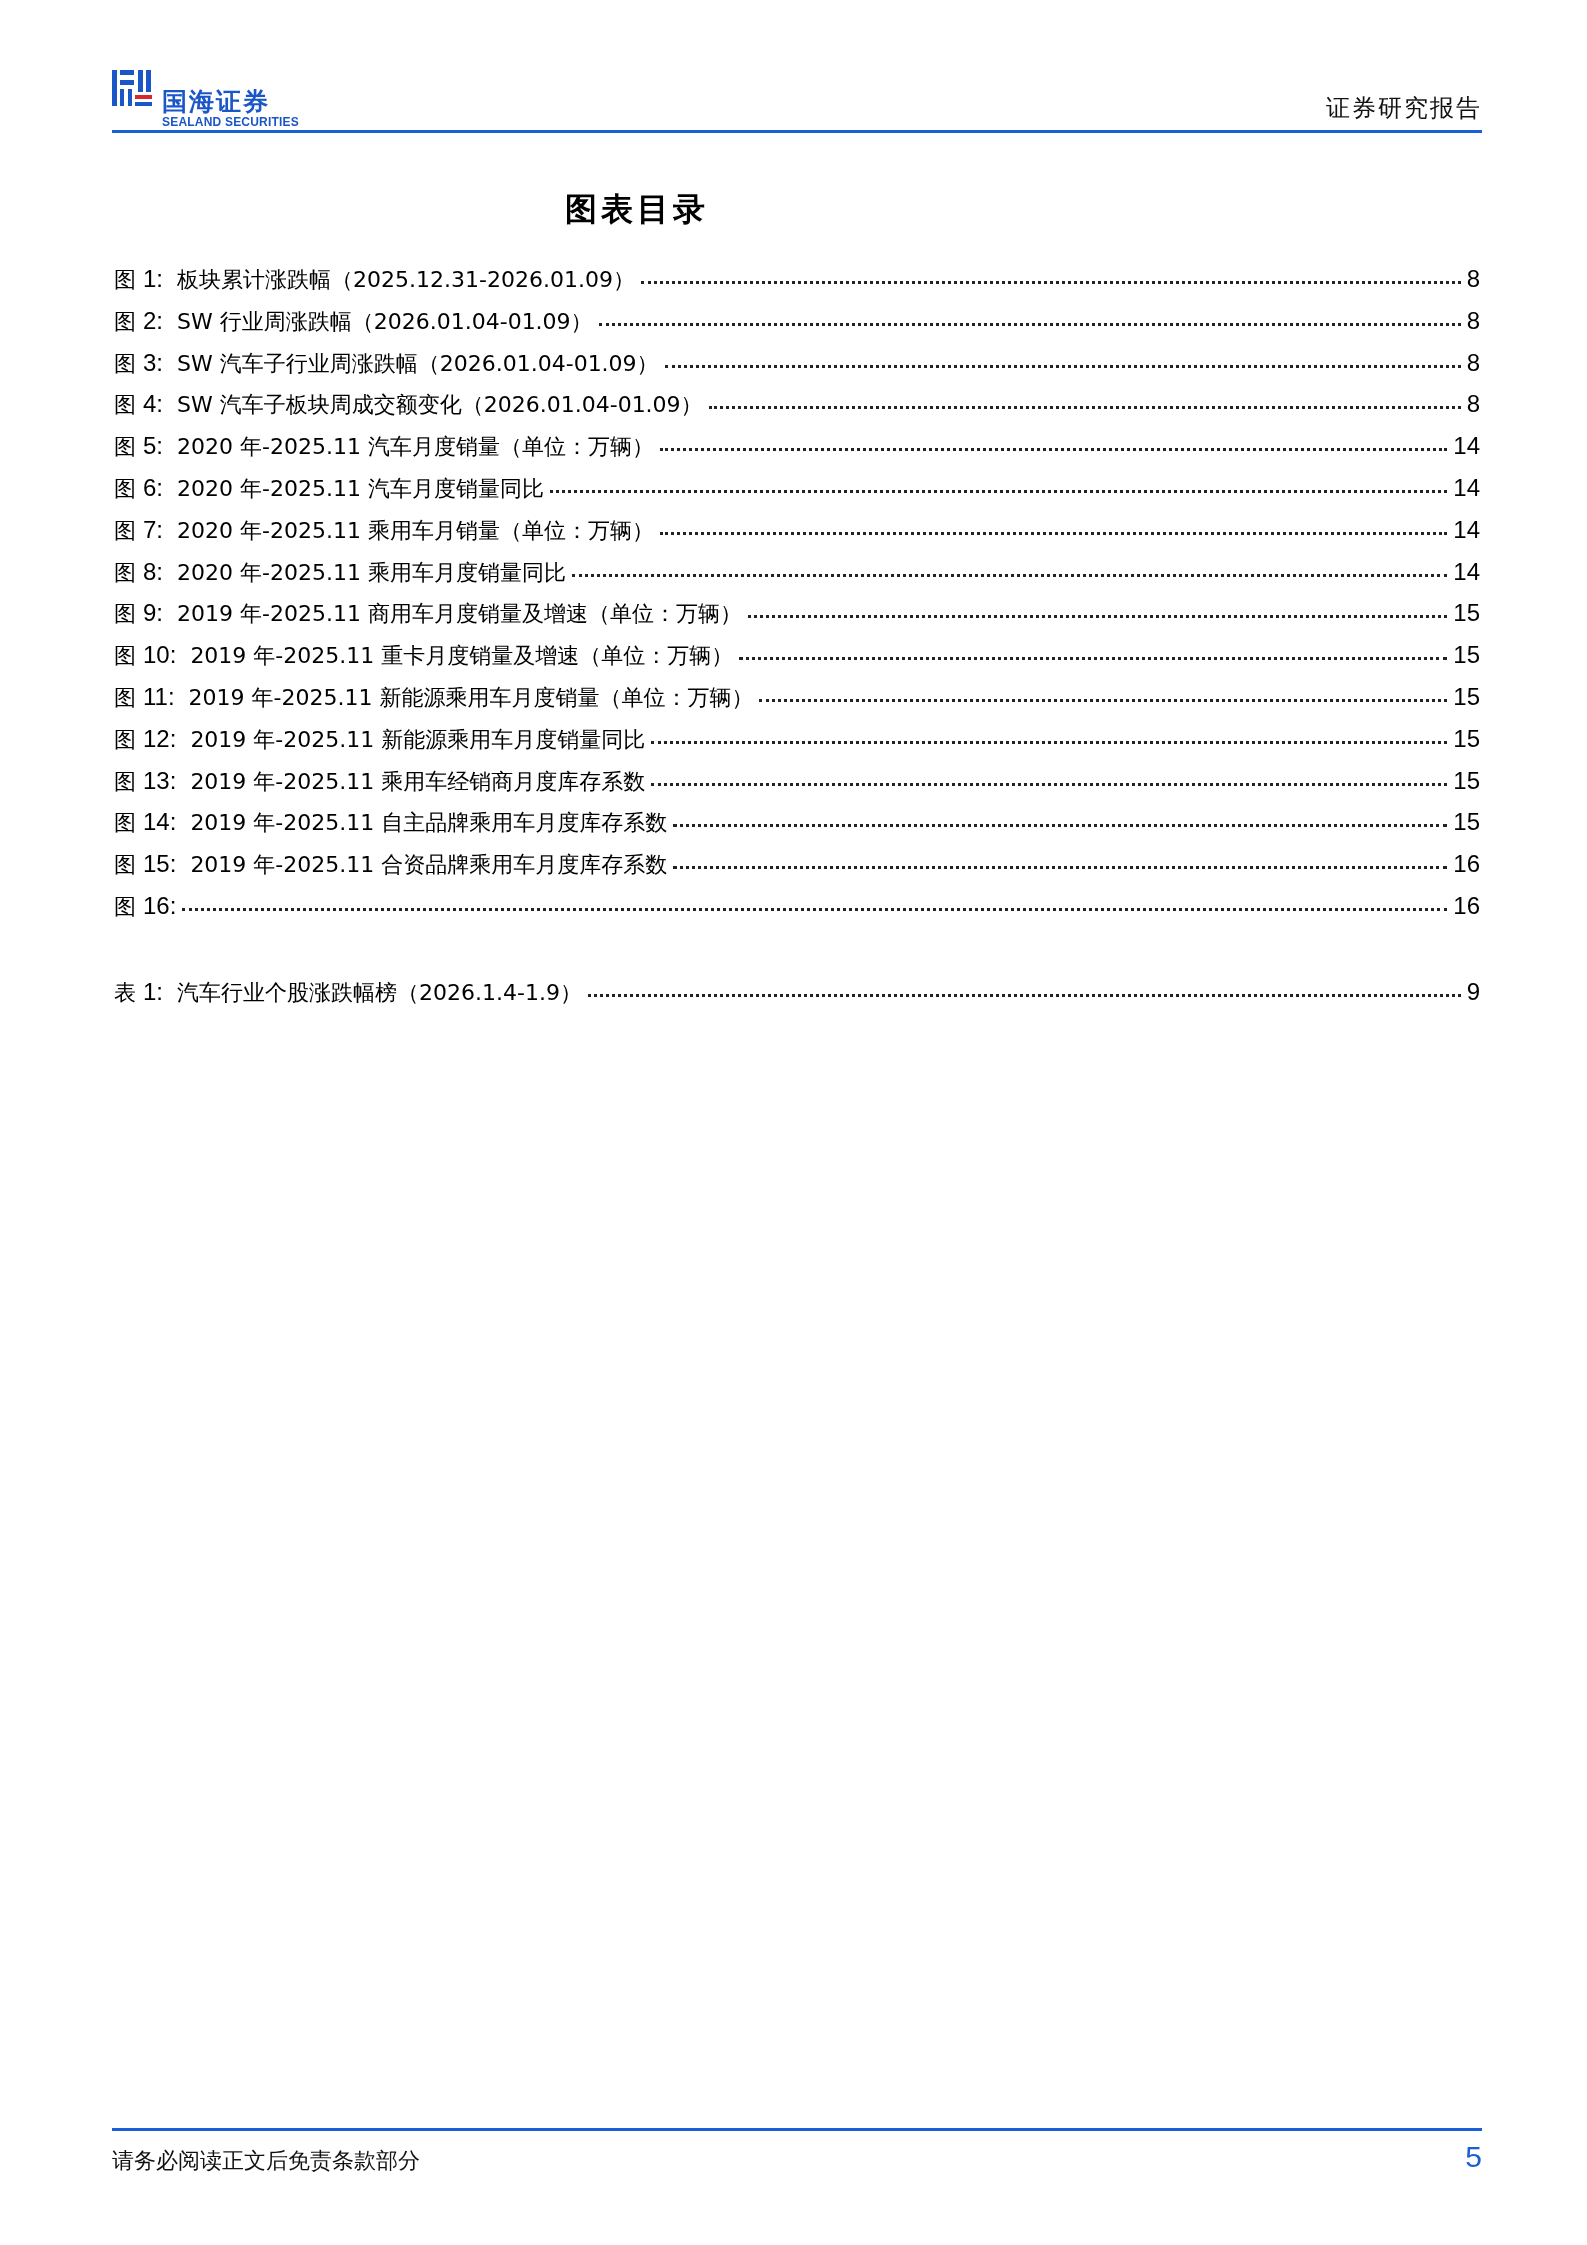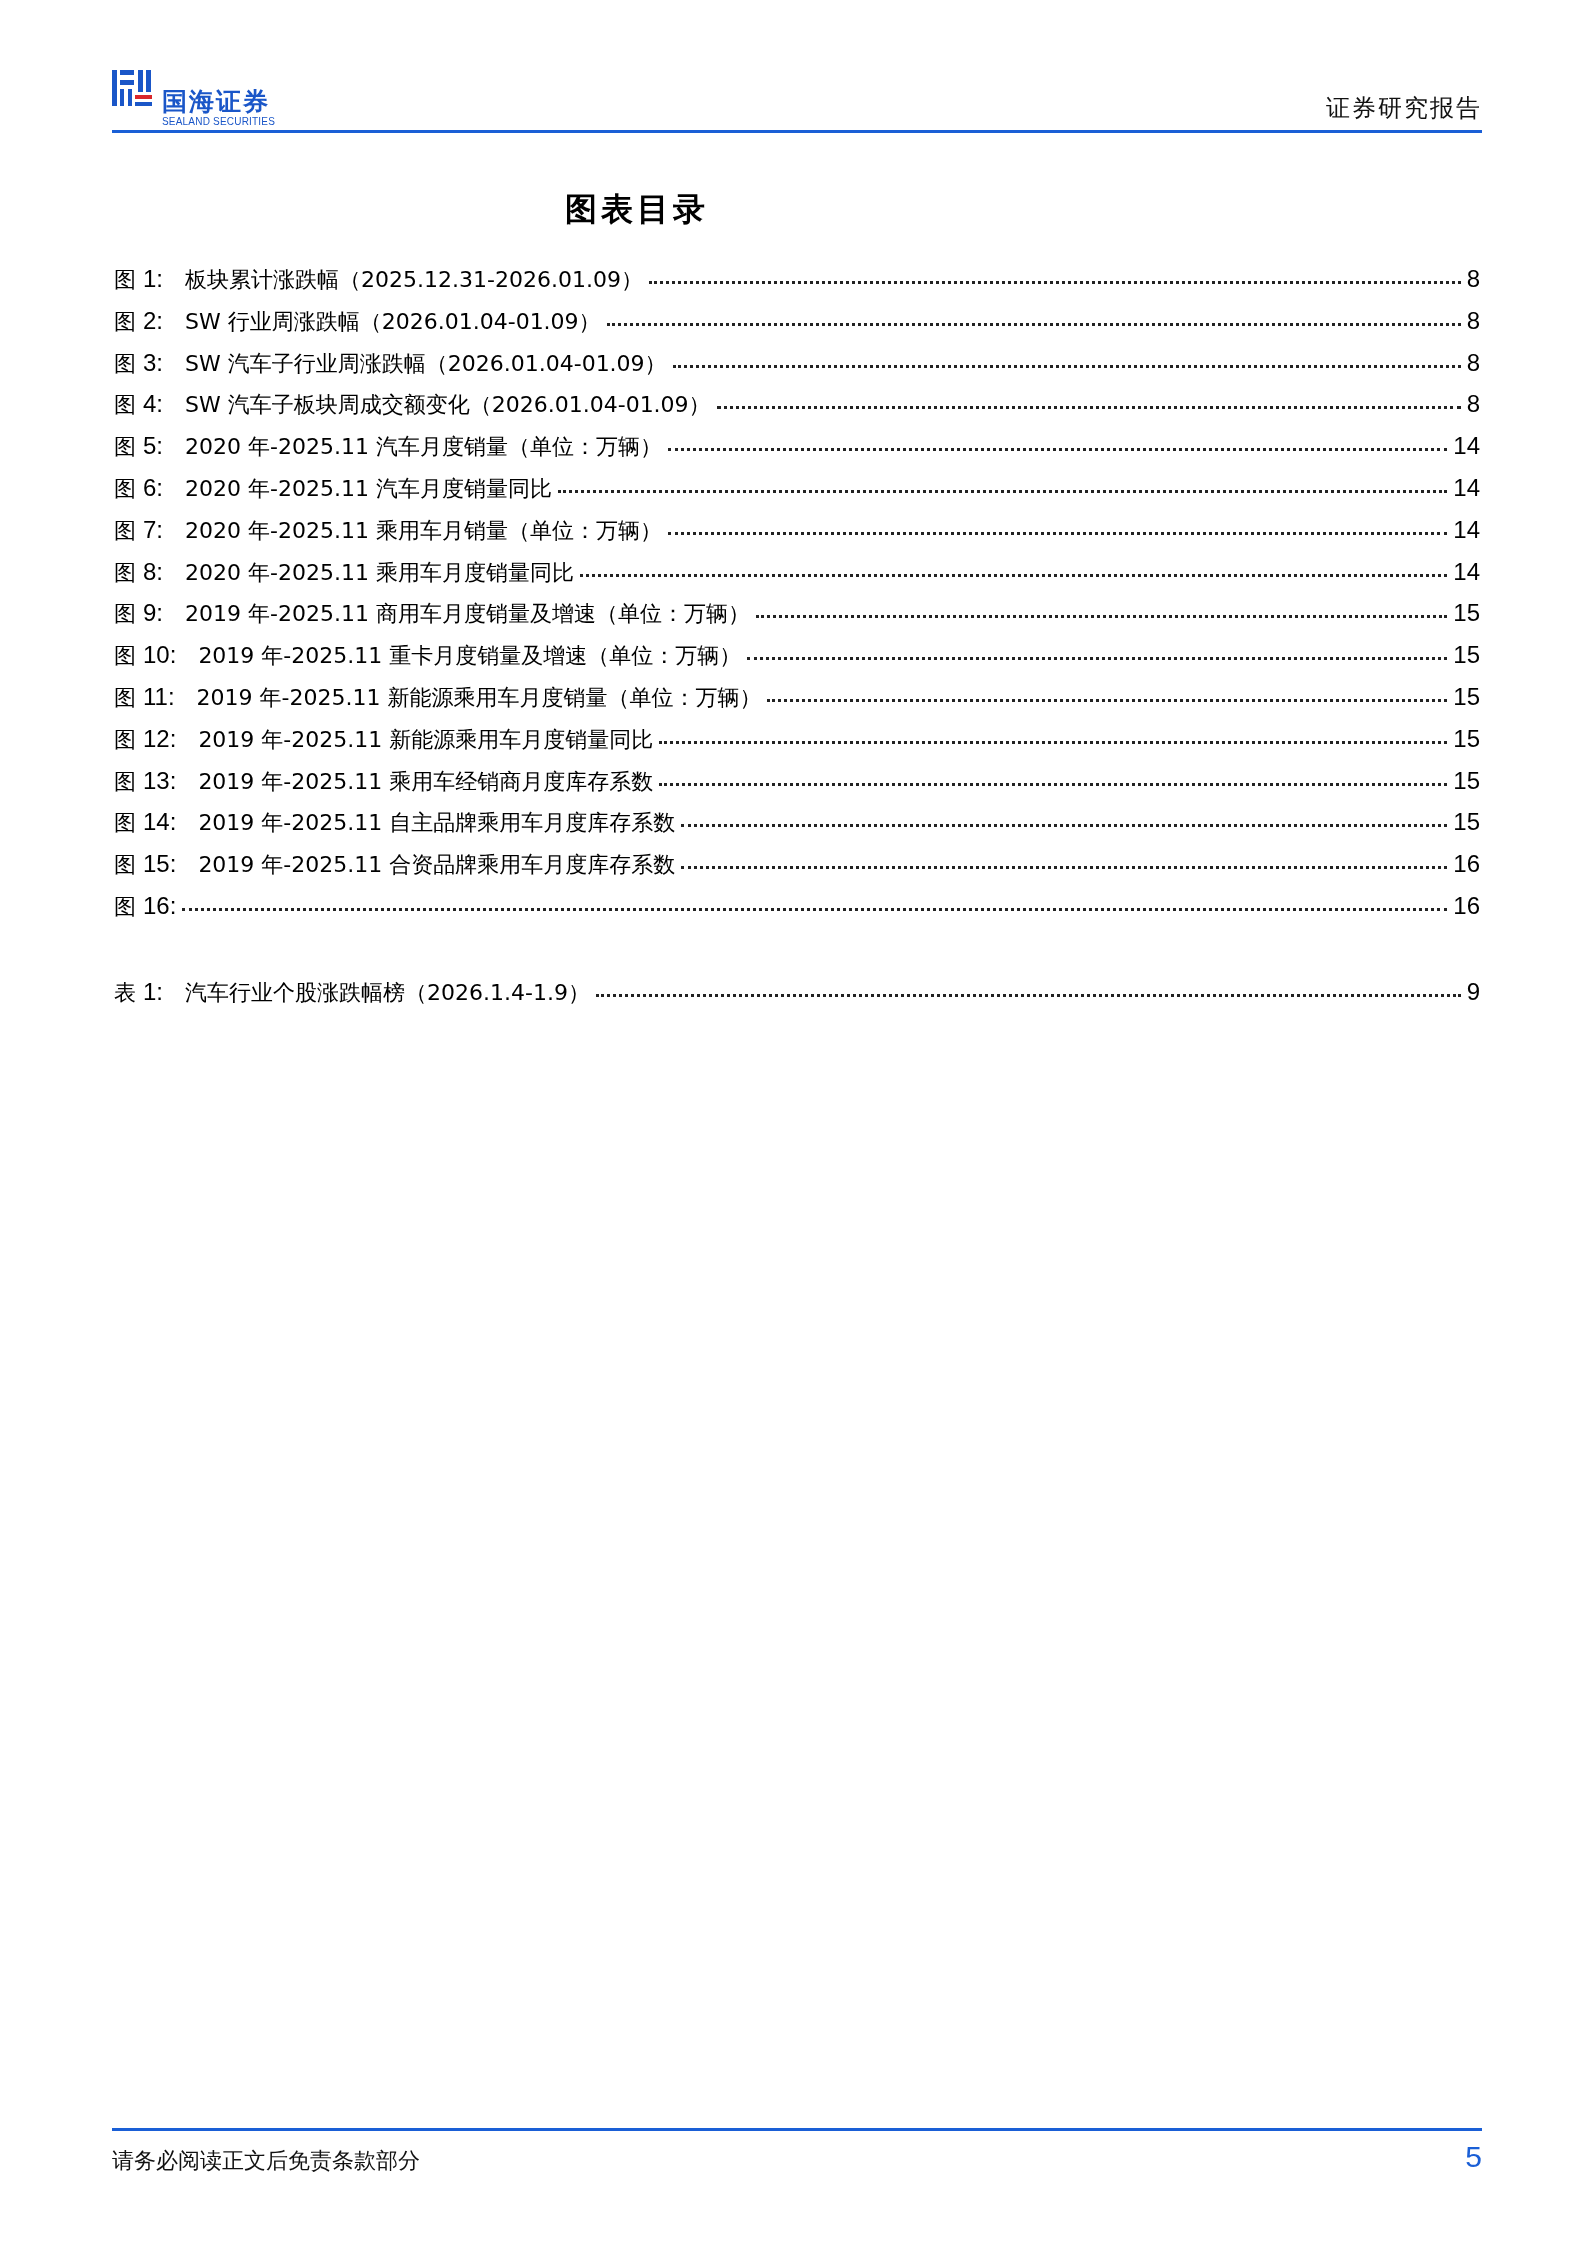--- a/index.html
+++ b/index.html
@@ -6,34 +6,34 @@
     body { width: 1587px; height: 2245px; position: relative; overflow: hidden;
            font-family: "Liberation Sans", "DejaVu Sans", sans-serif; color: #000; }
     .header { position: absolute; left: 112px; top: 62px; width: 1370px; height: 72px; }
     .logo { position: absolute; left: 0; top: 0; height: 52px; display: flex; align-items: center; }
     .logo-mark { width: 40px; height: 40px; position: relative; margin-right: 10px; }
     .logo-mark .b { position: absolute; background: #1a56c8; }
     .logo-mark .r { position: absolute; background: #d9262b; }
     .logo-text { display: flex; flex-direction: column; margin-top: 40px; }
     .logo-cn { font-size: 25px; font-weight: bold; color: #1a56c8; letter-spacing: 2px; line-height: 28px;
                font-family: "DejaVu Sans", sans-serif; }
-    .logo-en { font-size: 10px; font-weight: normal; color: #1a56c8; line-height: 12px; letter-spacing: 0.2px; }
+    .logo-en { font-size: 12px; font-weight: bold; color: #1a56c8; line-height: 12px; letter-spacing: 0.2px; }
     .report-type { position: absolute; right: 0; top: 30px; font-size: 24px;
                    font-family: "DejaVu Serif", serif; color: #111; letter-spacing: 2px; }
     .header-rule { position: absolute; left: 112px; top: 130px; width: 1370px; height: 3px; background: #1a5fd6; }
 
     .toc-title { position: absolute; left: 0; width: 1274px; top: 188px; text-align: center;
                  font-size: 32px; font-weight: bold; letter-spacing: 4px;
                  font-family: "DejaVu Serif", serif; }
 
     .toc { position: absolute; left: 114px; top: 264px; width: 1366px; }
     .toc-row { display: flex; align-items: baseline; height: 41.8px; font-size: 23px; white-space: nowrap; }
     .toc-label { flex: 0 0 auto; font-family: "DejaVu Sans", sans-serif; font-size: 22px; }
     .toc-num { font-family: "Liberation Sans", sans-serif; font-size: 24px; }
-    .toc-text { flex: 0 0 auto; font-family: "DejaVu Sans", sans-serif; font-size: 22px; margin-left: 22px; }
+    .toc-text { flex: 0 0 auto; font-family: "DejaVu Sans", sans-serif; font-size: 22px; margin-left: 14px; }
     .toc-leader { flex: 1 1 auto; overflow: hidden; margin: 0 6px; position: relative; height: 1em; }
     .toc-leader::after { content: ""; position: absolute; left: 0; right: 0; bottom: 3px;
                          border-bottom: 3px dotted #222; }
     .toc-page { flex: 0 0 auto; font-size: 24px; text-align: right; }
     .gap { height: 44px; }
 
     .footer-rule { position: absolute; left: 112px; top: 2128px; width: 1370px; height: 3px; background: #1a5fd6; }
     .footer-note { position: absolute; left: 112px; top: 2146px; font-size: 22px;
                    font-family: "DejaVu Serif", serif; color: #111; }
     .page-number { position: absolute; right: 105px; top: 2140px; font-size: 30px; color: #1a5fd6; }

